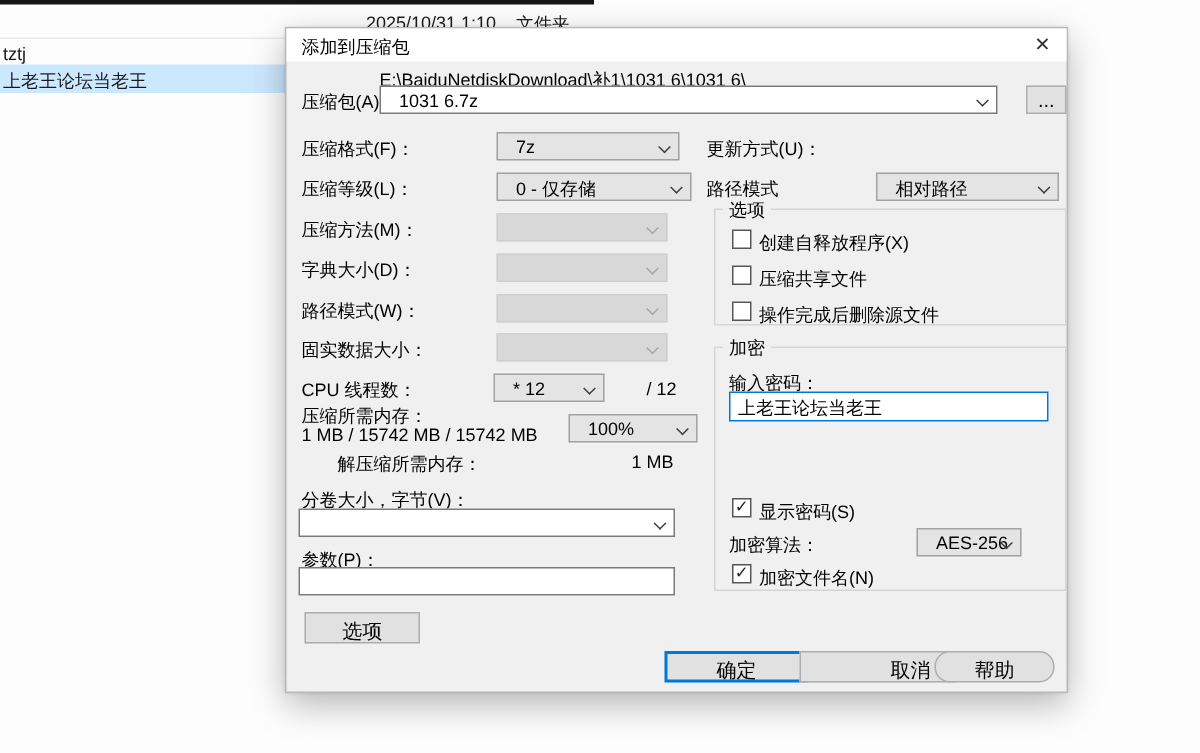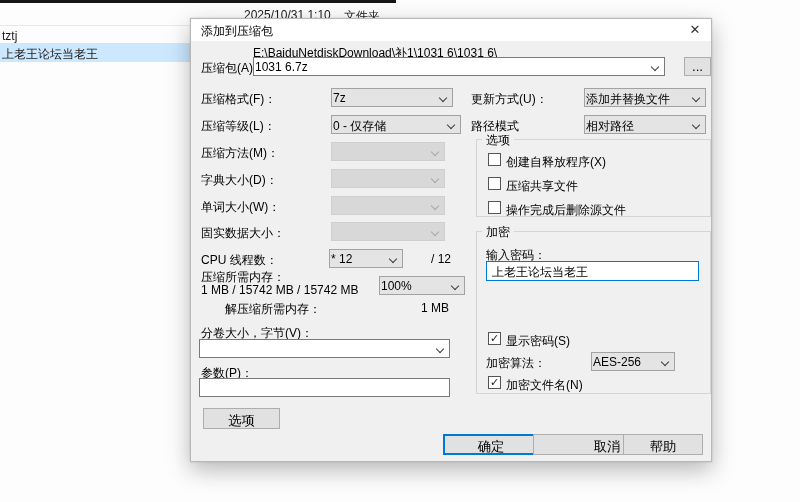--- a/index.html
+++ b/index.html
@@ -16,21 +16,21 @@
 
   
   .dialog { left:190px; top:18px; width:522px; height:444px; background:#f0f0f0;
     border:1px solid #b8b8b8; box-shadow:0 8px 22px rgba(0,0,0,.28), 0 0 2px rgba(0,0,0,.15); }
   .titlebar { left:0; top:0; width:100%; height:22px; background:#ffffff; }
   .title-text { left:10px; top:4px; }
   .close-btn { left:487px; top:0; width:34px; height:22px; text-align:center; line-height:22px;
     font-size:13px; color:#333; cursor:pointer; }
   .lbl { white-space:nowrap; }
 
-  .combo { height:19px; background:#e4e4e4; border:1px solid #a2a2a2; padding:2px 18px 0 1px;
+  .combo { height:19px; background:#e4e4e4; border:1px solid #a2a2a2; padding:2px 18px 0 12px;
     white-space:nowrap; overflow:hidden; }
   .combo.white { background:#fff; border-color:#7a7a7a; }
   .combo.disabled { background:#d8d8d8; border-color:#cfcfcf; color:#8a8a8a; }
   .chev { position:absolute; right:6px; top:6px; width:6px; height:6px;
     border-right:1px solid #3c3c3c; border-bottom:1px solid #3c3c3c; transform:rotate(45deg); }
   .combo.disabled .chev { border-color:#a6a6a6; }
 
   .textbox { background:#fff; border:1px solid #7a7a7a; padding:2px 5px 0 5px; height:19px; }
   .textbox.focused { border:1px solid #0078d7; }
 
@@ -92,21 +92,21 @@
       <span></span>
       <span class="chev"></span>
     </div>
 
     <div class="abs lbl" style="left:10px; top:153px;">字典大小(D)：</div>
     <div class="abs combo disabled" style="left:140px; top:150px; width:114px;">
       <span></span>
       <span class="chev"></span>
     </div>
 
-    <div class="abs lbl" style="left:10px; top:180px;">单词大小(W)：</div>
+    <div class="abs lbl" style="left:10px; top:180px;">路径模式(W)：</div>
     <div class="abs combo disabled" style="left:140px; top:177px; width:114px;">
       <span></span>
       <span class="chev"></span>
     </div>
 
     <div class="abs lbl" style="left:10px; top:206px;">固实数据大小：</div>
     <div class="abs combo disabled" style="left:140px; top:203px; width:114px;">
       <span></span>
       <span class="chev"></span>
     </div>
@@ -135,24 +135,20 @@
     </div>
 
     <div class="abs lbl" style="left:10px; top:346px;">参数(P)：</div>
     <div class="abs textbox" style="left:8px; top:359px; width:251px;">
       <span></span>
     </div>
 
     <button class="abs btn" style="left:12px; top:389px; width:77px;">选项</button>
 
     <div class="abs lbl" style="left:280px; top:72px;">更新方式(U)：</div>
-    <div class="abs combo" style="left:393px; top:69px; width:122px;">
-      <span>添加并替换文件</span>
-      <span class="chev"></span>
-    </div>
 
     <div class="abs lbl" style="left:280px; top:99px;">路径模式</div>
     <div class="abs combo" style="left:393px; top:96px; width:122px;">
       <span>相对路径</span>
       <span class="chev"></span>
     </div>
 
     <div class="abs groupbox" style="left:285px; top:120px; width:235px; height:78px;"></div>
     <div class="abs group-title" style="left:291px; top:113px;">选项</div>
 
@@ -170,25 +166,25 @@
 
     <div class="abs lbl" style="left:295px; top:228px;">输入密码：</div>
     <div class="abs textbox focused" style="left:295px; top:242px; width:213px; height:20px;">
       <span>上老王论坛当老王</span>
     </div>
 
     <div class="abs checkbox" style="left:297px; top:313px;">✓</div>
     <div class="abs cb-label" style="left:315px; top:314px;text-align:right;">显示密码(S)</div>
 
     <div class="abs lbl" style="left:295px; top:336px;">加密算法：</div>
-    <div class="abs combo" style="left:400px; top:333px; width:84px;">
+    <div class="abs combo" style="left:420px; top:333px; width:70px;">
       <span>AES-256</span>
       <span class="chev"></span>
     </div>
 
     <div class="abs checkbox" style="left:297px; top:357px;">✓</div>
     <div class="abs cb-label" style="left:315px; top:358px;">加密文件名(N)</div>
 
     <button class="abs btn default" style="left:252px; top:415px; width:96px;">确定</button>
     <button class="abs btn" style="left:342px; top:415px; width:104px;padding-left:44px;">取消</button>
-    <button class="abs btn" style="left:432px; top:415px; width:80px;">帮助</button>
+    <button class="abs btn" style="left:432px; top:415px; width:80px;border-radius:10px;">帮助</button>
   </div>
 </div>
 
 </body></html>

